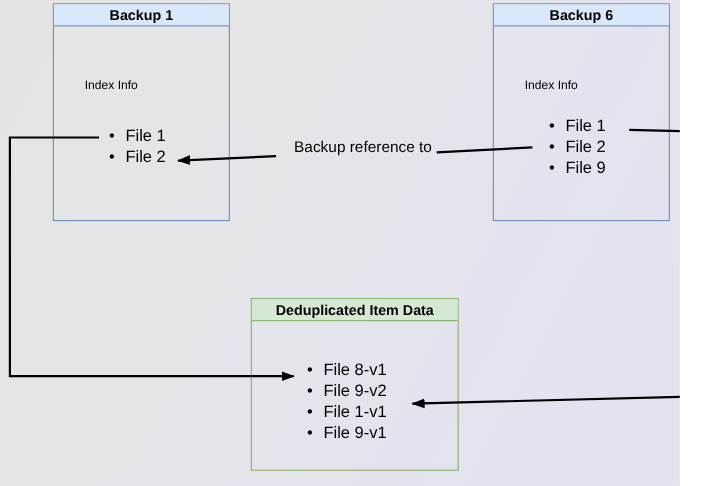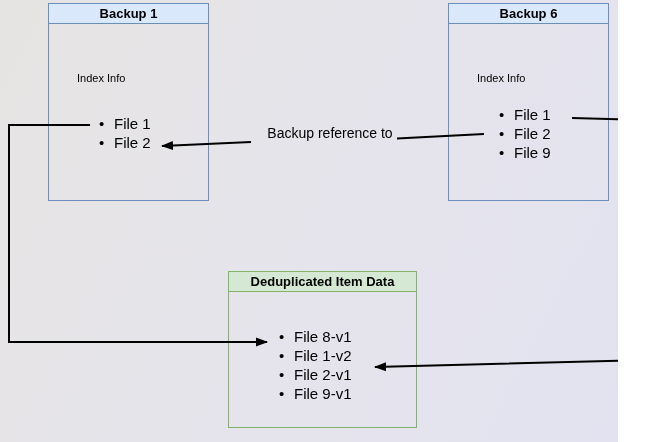--- a/index.html
+++ b/index.html
@@ -106,22 +106,22 @@
       <li><span class="bullet">•</span><span>File 9</span></li>
     </ul>
   </div>
 
   <div class="box green" id="dedup">
     <div class="box-header">
       <span>Deduplicated Item Data</span>
     </div>
     <ul class="file-list">
       <li><span class="bullet">•</span><span>File 8-v1</span></li>
-      <li><span class="bullet">•</span><span>File 1-v2</span></li>
-      <li><span class="bullet">•</span><span>File 2-v1</span></li>
+      <li><span class="bullet">•</span><span>File 9-v2</span></li>
+      <li><span class="bullet">•</span><span>File 1-v1</span></li>
       <li><span class="bullet">•</span><span>File 9-v1</span></li>
     </ul>
   </div>
 
   <div class="ref-label">
     <div>Backup reference to</div>
   </div>
 
   <svg class="connector-layer" width="657" height="442" viewBox="0 0 657 442">
     <defs>

